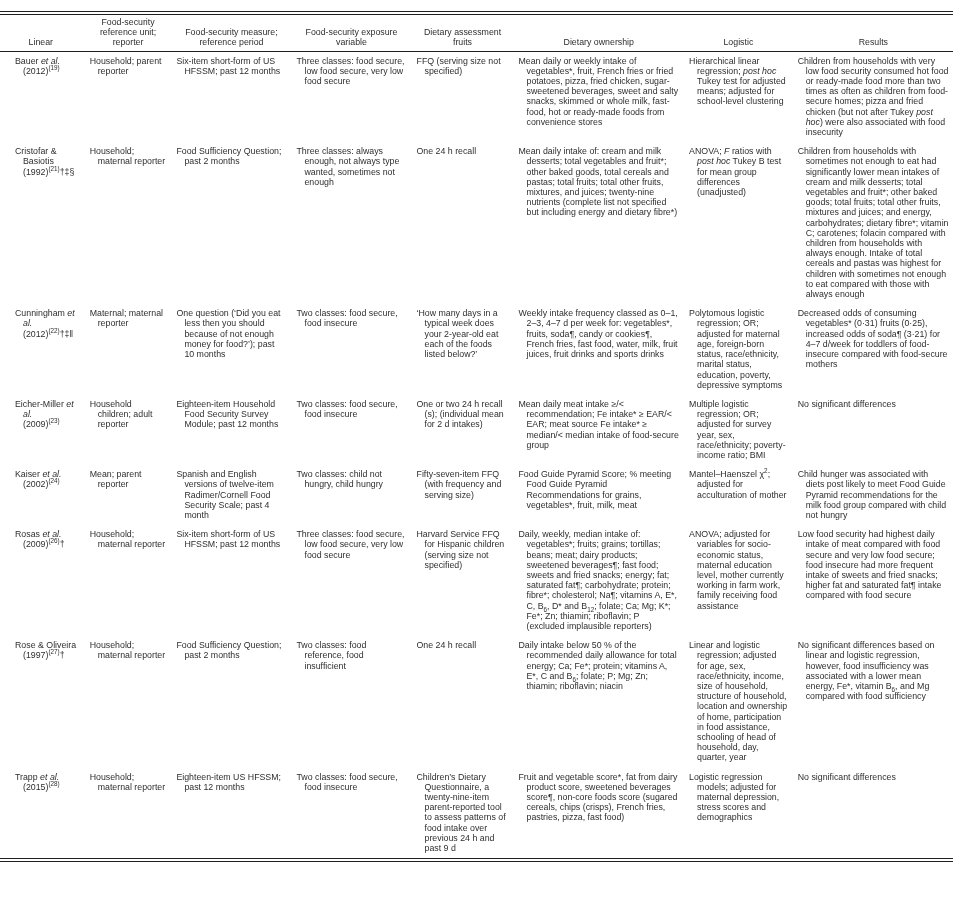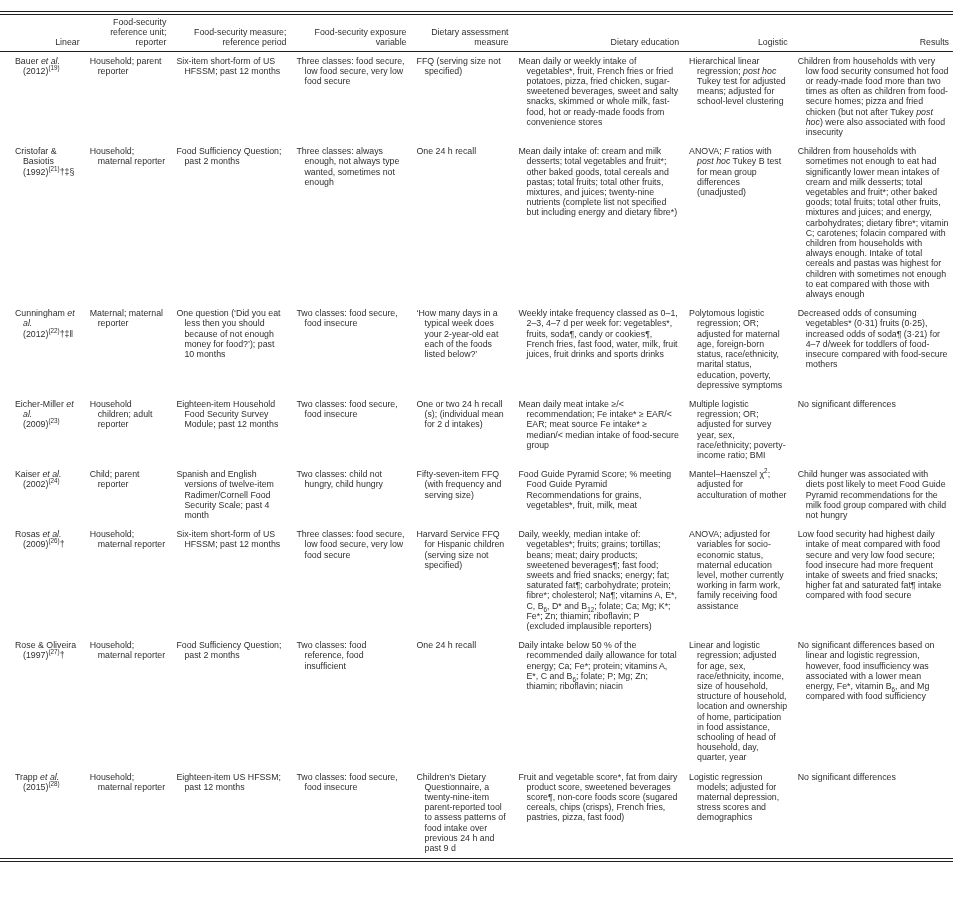--- a/index.html
+++ b/index.html
@@ -15,21 +15,21 @@
   table.studies {
     width: 953px;
     border-collapse: collapse;
     table-layout: fixed;
     border-top: 4px double #1f1f1f;
     border-bottom: 4px double #1f1f1f;
   }
   thead tr { border-bottom: 1.5px solid #1f1f1f; }
   th {
     font-weight: 400;
-    text-align: right;
+    text-align: center;
     vertical-align: bottom;
     font-size: 8.8px;
     line-height: 10.2px;
     padding: 2px 8px 3px 2px;
     text-indent: 0;
     color: #2e2e2e;
   }
   td {
     vertical-align: top;
     text-align: left;
@@ -60,22 +60,22 @@
       <col style="width:17.9%">
       <col style="width:11.4%">
       <col style="width:16.5%">
     </colgroup>
     <thead>
       <tr>
         <th>Linear</th>
         <th>Food-security reference unit; reporter</th>
         <th>Food-security measure; reference period</th>
         <th>Food-security exposure variable</th>
-        <th>Dietary assessment measure</th>
-        <th>Dietary education</th>
+        <th>Dietary assessment fruits</th>
+        <th>Dietary ownership</th>
         <th>Logistic</th>
         <th>Results</th>
       </tr>
     </thead>
     <tbody>
   <tr>
     <td>Bauer <i>et al.</i><br>(2012)<sup>(19)</sup></td>
     <td>Household; parent reporter</td>
     <td>Six-item short-form of US HFSSM; past 12 months</td>
     <td>Three classes: food secure, low food secure, very low food secure</td>
@@ -113,21 +113,21 @@
     <td>Eighteen-item Household Food Security Survey Module; past 12 months</td>
     <td>Two classes: food secure, food insecure</td>
     <td>One or two 24 h recall (s); (individual mean for 2 d intakes)</td>
     <td>Mean daily meat intake ≥/&lt; recommendation; Fe intake* ≥ EAR/&lt; EAR; meat source Fe intake* ≥ median/&lt; median intake of food-secure group</td>
     <td>Multiple logistic regression; OR; adjusted for survey year, sex, race/ethnicity; poverty-income ratio; BMI</td>
     <td>No significant differences</td>
   </tr>
 
   <tr>
     <td>Kaiser <i>et al.</i><br>(2002)<sup>(24)</sup></td>
-    <td>Child; parent reporter</td>
+    <td>Mean; parent reporter</td>
     <td>Spanish and English versions of twelve-item Radimer/Cornell Food Security Scale; past 4 month</td>
     <td>Two classes: child not hungry, child hungry</td>
     <td>Fifty-seven-item FFQ (with frequency and serving size)</td>
     <td>Food Guide Pyramid Score; % meeting Food Guide Pyramid Recommendations for grains, vegetables*, fruit, milk, meat</td>
     <td>Mantel–Haenszel χ<sup>2</sup>; adjusted for acculturation of mother</td>
     <td>Child hunger was associated with diets post likely to meet Food Guide Pyramid recommendations for the milk food group compared with child not hungry</td>
   </tr>
 
   <tr>
     <td>Rosas <i>et al.</i><br>(2009)<sup>(26)</sup>†</td>

